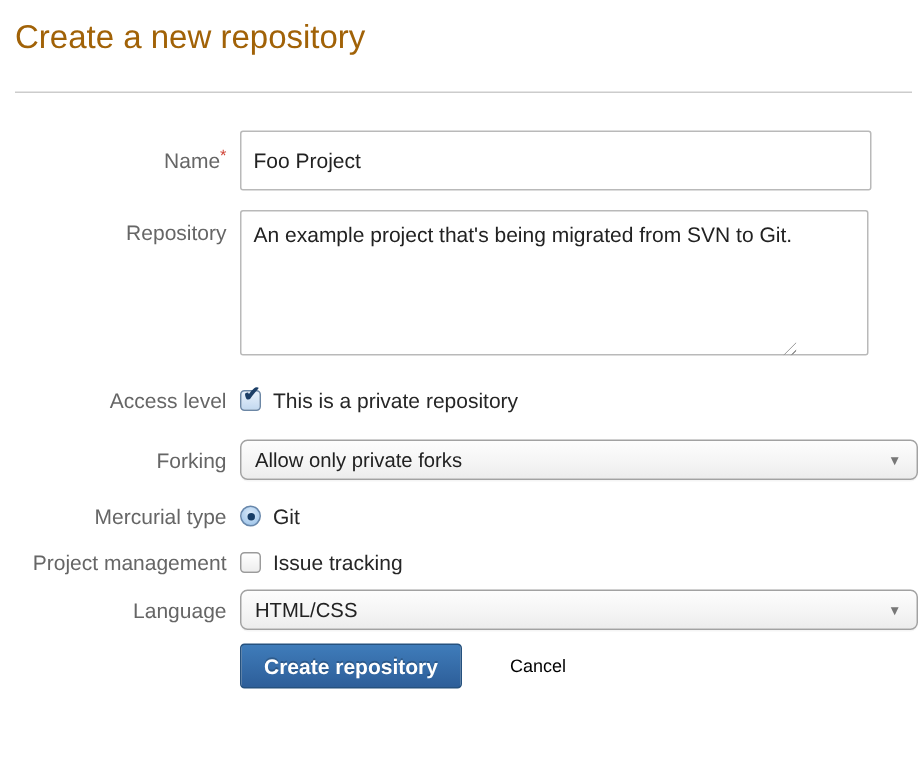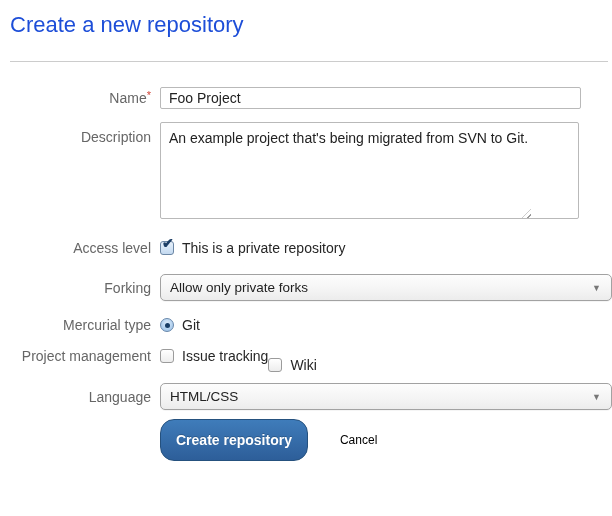--- a/index.html
+++ b/index.html
@@ -6,21 +6,21 @@
   html, body { width: 612px; height: 516px; background: #fff; overflow: hidden; }
   body { font-family: "Liberation Sans", sans-serif; color: #222; }
 
   .page { width: 612px; height: 516px; }
 
   h1.page-title {
     margin: 12px 10px 0 10px;
     font-size: 22px;
     line-height: 25px;
     font-weight: normal;
-    color: #1d4ed8;
+    color: #a16207;
   }
   .divider {
     border: none;
     border-top: 1px solid #ccc;
     margin: 24px 4px 0 10px;
   }
 
   .form { margin-top: 25px; }
 
   .row { display: flex; align-items: center; }
@@ -40,21 +40,21 @@
   .row-name { margin-bottom: 13px; border-radius: 14px; }
   .row-desc { margin-bottom: 17px; }
   .row-access { margin-bottom: 18px; }
   .row-forking { margin-bottom: 16px; }
   .row-repo { margin-bottom: 15px; }
   .row-pm { margin-bottom: 10px; }
   .row-language { margin-bottom: 9px; }
 
   .text-input {
     width: 421px;
-    height: 22px;
+    height: 40px;
     border: 1px solid #b9b9b9;
     border-radius: 2px;
     padding: 0 8px;
     font-family: "Liberation Sans", sans-serif;
     font-size: 14px;
     color: #222;
     background: #fff;
     outline: none;
   }
 
@@ -163,24 +163,24 @@
   .select-arrow {
     position: absolute;
     right: 10px;
     top: 50%;
     transform: translateY(-52%);
     font-size: 9px;
     color: #777;
   }
 
   .btn-primary {
-    height: 42px;
+    height: 30px;
     padding: 0 15px;
     border: 1px solid #25517e;
-    border-radius: 14px;
+    border-radius: 3px;
     background: linear-gradient(180deg, #3f7cba, #2d5e99);
     color: #fff;
     font-family: "Liberation Sans", sans-serif;
     font-size: 14px;
     font-weight: bold;
     cursor: pointer;
     text-shadow: 0 -1px 0 rgba(0,0,0,0.2);
   }
   .link {
     margin-left: 32px;
@@ -199,21 +199,21 @@
   <hr class="divider">
 
   <div class="form">
 
     <div class="row row-name">
       <div class="lbl"><span>Name</span><sup class="req">*</sup></div>
       <input class="text-input" type="text" value="Foo Project" style="">
     </div>
 
     <div class="row row-desc top">
-      <div class="lbl" style="padding-top:7px;"><span>Description</span></div>
+      <div class="lbl" style="padding-top:7px;"><span>Repository</span></div>
       <div class="textarea-wrap">
         <textarea class="description-textarea" style="">An example project that's being migrated from SVN to Git.</textarea>
         <span class="resize-grip"></span>
       </div>
     </div>
 
     <div class="row row-access">
       <div class="lbl"><span>Access level</span></div>
       <div class="field">
         <span class="checkbox checked">
@@ -241,24 +241,20 @@
       </div>
     </div>
 
     <div class="row row-pm top">
       <div class="lbl"><span>Project management</span></div>
       <div class="field-stack">
         <div class="opt-line">
           <span class="checkbox"></span>
           <span class="ctl-label">Issue tracking</span>
         </div>
-        <div class="opt-line">
-          <span class="checkbox"></span>
-          <span class="ctl-label">Wiki</span>
-        </div>
       </div>
     </div>
 
     <div class="row row-language">
       <div class="lbl"><span>Language</span></div>
       <div class="select">
         <span class="select-value">HTML/CSS</span>
         <span class="select-arrow">▼</span>
       </div>
     </div>

